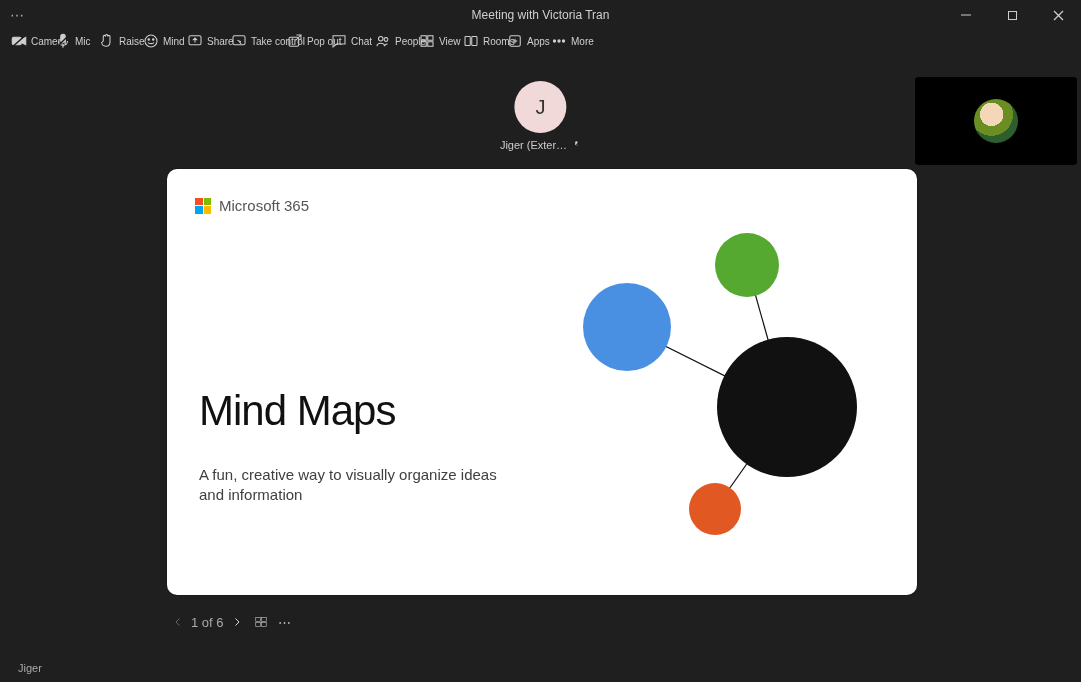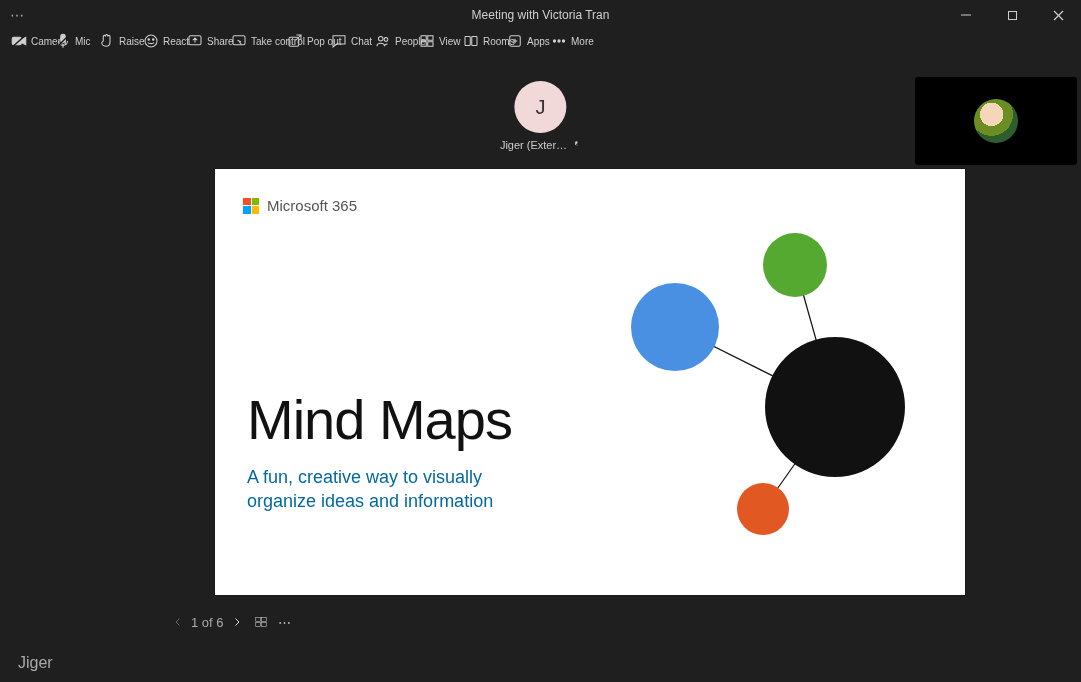--- a/index.html
+++ b/index.html
@@ -94,63 +94,62 @@
   .self-avatar {
     width:44px; height:44px; border-radius:50%;
     background: radial-gradient(circle at 40% 35%, #f4d6b8 0 30%, #6b8e23 30% 55%, #2e5d2e 55% 100%);
   }
 
   .slide-area {
     position: absolute;
     left: 167px; top: 94px;
     width: 750px; height: 426px;
     background: #fff;
-    border-radius: 0;
+    border-radius: 10px;
     box-shadow: 0 0 0 1px rgba(0,0,0,0.15);
     overflow: hidden;
-    margin-left: 48px;
   }
   .slide-logo {
     position:absolute; left:28px; top:28px;
     display:flex; align-items:center; gap:8px;
     font-size:15px; color:#555; font-weight:500;
   }
   .ms-grid { width:16px; height:16px; display:grid; grid-template-columns:1fr 1fr; grid-template-rows:1fr 1fr; gap:1px;}
   .ms-grid div:nth-child(1){background:#f25022;}
   .ms-grid div:nth-child(2){background:#7fba00;}
   .ms-grid div:nth-child(3){background:#00a4ef;}
   .ms-grid div:nth-child(4){background:#ffb900;}
   .slide-title {
     position:absolute; left:32px; top:218px;
-    font-size:56px; color:#111; font-weight:400;
+    font-size:42px; color:#111; font-weight:400;
     letter-spacing:-1px;
     text-align:center;
   }
   .slide-sub {
     position:absolute; left:32px; top:296px;
-    font-size:18px; color:#0369a1; line-height:1.35;
+    font-size:15px; color:#404040; line-height:1.35;
     max-width:300px;
   }
   
   .graphic { position:absolute; left:0; top:0; width:100%; height:100%; }
 
   .slide-nav {
     position:absolute;
     left:167px; top:528px;
     display:flex; align-items:center; gap:2px;
     color:#aaa; font-size:13px;
     padding-top:8px;
   }
   .nav-btn { width:22px; height:22px; display:flex; align-items:center; justify-content:center; color:#888; border-radius:4px;}
   .nav-btn.enabled { color:#ddd; }
 
   .footer {
     position:absolute; left:0; bottom:0; height:28px;
-    display:flex; align-items:flex-start; padding:0 18px;
-    font-size:16px; color:#aaa;
+    display:flex; align-items:center; padding:0 18px;
+    font-size:11px; color:#aaa;
   }
 </style>
 </head>
 <body>
 
 <div class="titlebar">
   <div class="dots-left">⋯</div>
   <div>Meeting with Victoria Tran</div>
   <div class="win-controls">
     <div class="win-btn">
@@ -209,21 +208,21 @@
 
     <div class="tool">
       <div class="ticon">
         <svg viewBox="0 0 24 24">
             <circle cx="12" cy="12" r="8" stroke="#cfcfcf" fill="none"></circle>
             <circle cx="9" cy="10" r="1" fill="#cfcfcf"></circle>
             <circle cx="15" cy="10" r="1" fill="#cfcfcf"></circle>
             <path d="M8 14c1 2 7 2 8 0" stroke="#cfcfcf" fill="none"></path>
           </svg>
       </div>
-      <div class="tlabel">React</div>
+      <div class="tlabel">Mind</div>
     </div>
 
     <div class="tool" style="width:44px">
       <div class="ticon">
         <svg viewBox="0 0 24 24">
             <rect x="4" y="5" width="16" height="12" rx="2" stroke="#cfcfcf" fill="none"></rect>
             <path d="M12 14V9 M9 11l3-3 3 3" stroke="#cfcfcf" fill="none"></path>
           </svg>
       </div>
       <div class="tlabel">Share</div>

